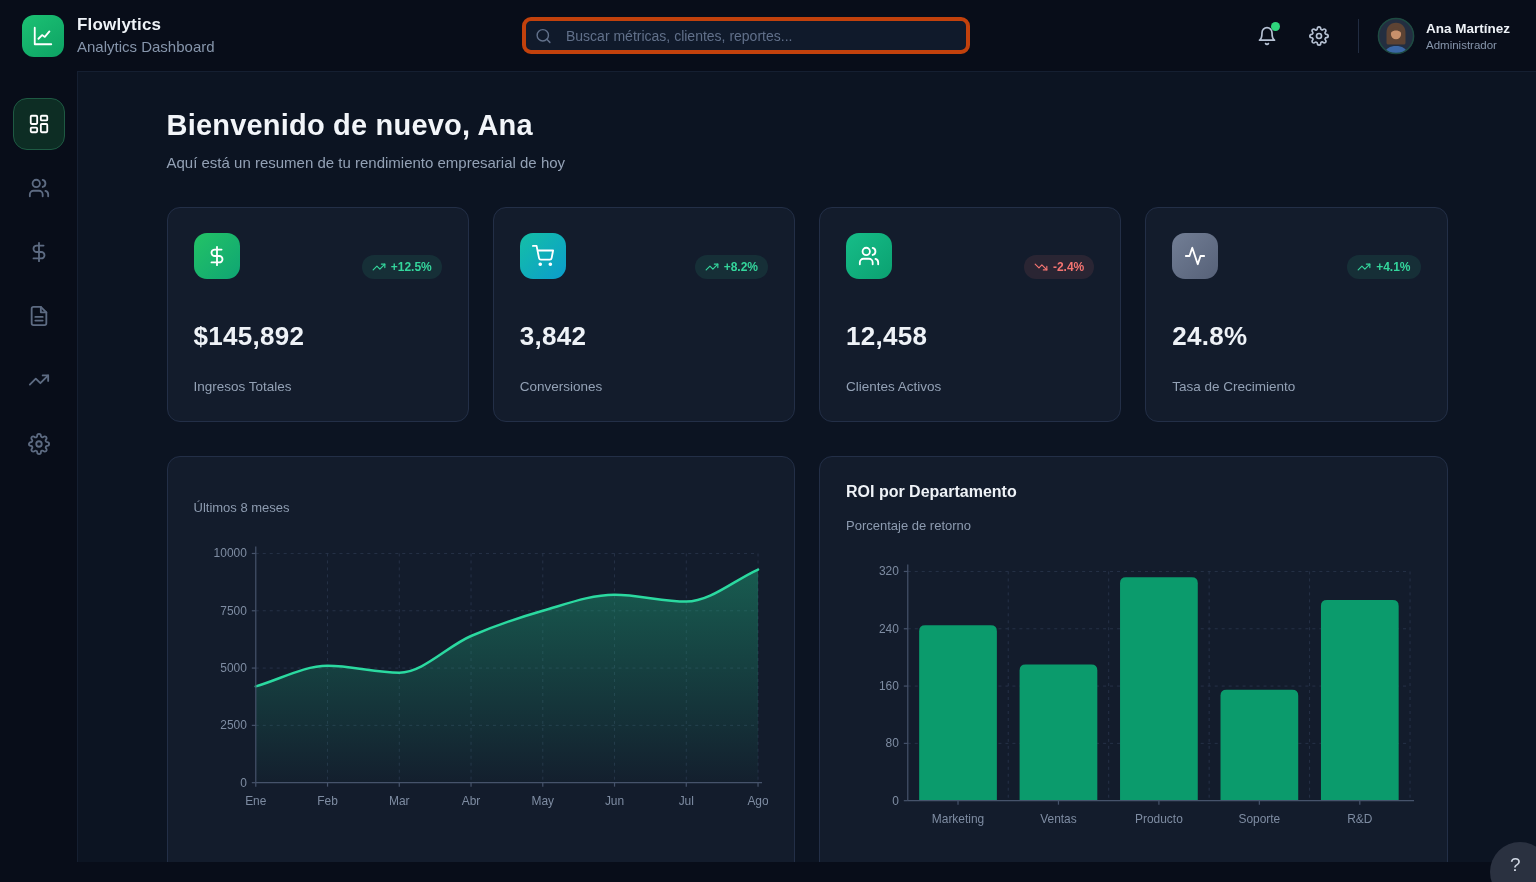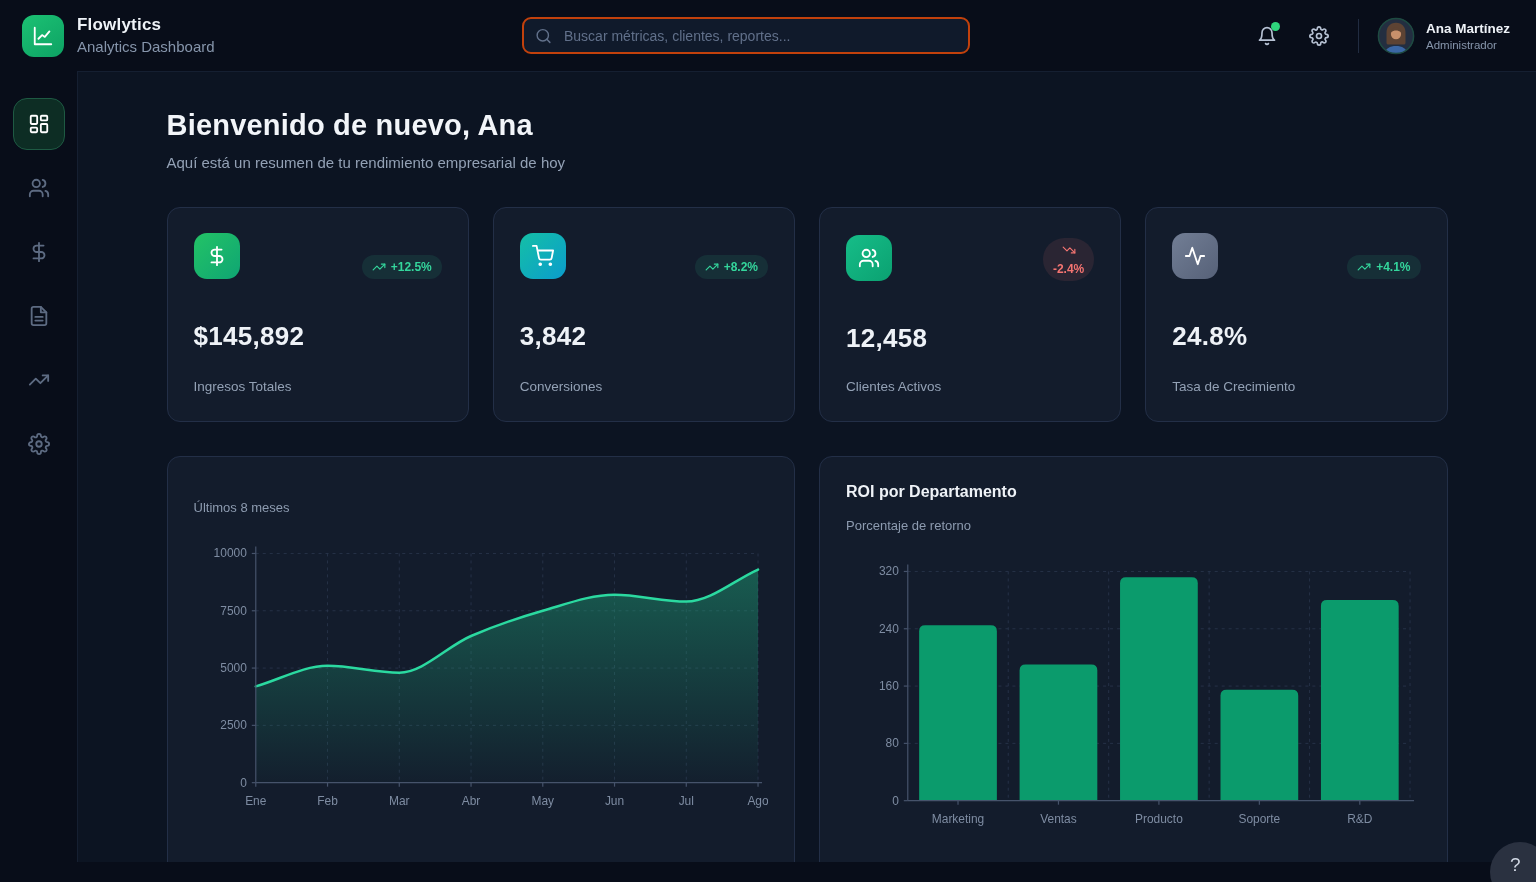--- a/index.html
+++ b/index.html
@@ -12,21 +12,21 @@
     position: relative;
   }
   
   .topbar { height: 71px; display: flex; align-items: center; padding: 0 26px 0 22px; background: #080d19; }
   .brand { display: flex; align-items: flex-start; gap: 13px; min-width: 230px; }
   .brand-logo { width: 42px; height: 42px; border-radius: 12px; background: linear-gradient(145deg, #1cc173, #0da264); display: flex; align-items: center; justify-content: center; color: #fff; flex: none; }
   .brand-name { font-size: 17px; font-weight: bold; letter-spacing: .2px; }
   .brand-sub { font-size: 15px; color: #8695ab; margin-top: 3px; }
   .search-wrap { flex: 1; display: flex; justify-content: center; }
   .search { position: relative; width: 448px; }
-  .search input { width: 100%; height: 37px; background: #101a2b; border: 2px solid #c2410c; border-radius: 9px; color: #dbe3ee; font-size: 14px; padding: 0 14px 0 40px; outline: none; font-family: "Liberation Sans", sans-serif; }
+  .search input { width: 100%; height: 37px; background: #101a2b; border: 4px solid #c2410c; border-radius: 9px; color: #dbe3ee; font-size: 14px; padding: 0 14px 0 40px; outline: none; font-family: "Liberation Sans", sans-serif; }
   .search input::placeholder { color: #61708a; }
   .search .s-icon { position: absolute; left: 13px; top: 50%; transform: translateY(-50%); color: #61708a; display: flex; }
   .top-actions { display: flex; align-items: center; min-width: 270px; justify-content: flex-end; }
   .icon-btn { width: 38px; height: 38px; display: flex; align-items: center; justify-content: center; color: #b7c2d4; background: none; border: none; cursor: pointer; position: relative; }
   .icon-btn + .icon-btn { margin-left: 14px; }
   .notif-dot { position: absolute; top: 5px; right: 6px; width: 9px; height: 9px; border-radius: 50%; background: #2fd57c; }
   .v-divider { width: 1px; height: 34px; background: #212c41; margin: 0 18px 0 20px; }
   .user-chip { display: flex; align-items: center; gap: 11px; cursor: pointer; background: none; border: none; color: inherit; font-family: inherit; text-align: left; }
   .user-name { font-size: 13.5px; font-weight: bold; color: #eef2f7; text-align: center; }
   .user-role { font-size: 11.5px; color: #8695ab; margin-top: 3px; }
@@ -39,21 +39,21 @@
   .content { width: 1281px; margin: 0 auto; padding-top: 37px; }
   .welcome-title { font-size: 29px; font-weight: 600; color: #f2f5f9; letter-spacing: .2px; }
   .welcome-sub { margin-top: 12px; font-size: 15px; color: #93a1b5; }
   
   .stats-grid { display: grid; grid-template-columns: repeat(4, 1fr); gap: 24px; margin-top: 36px; }
   .stat-card { background: #131c2c; border: 1px solid #232f47; border-radius: 13px; padding: 25px 26px; height: 215px; display: flex; flex-direction: column; }
   .stat-top { display: flex; justify-content: space-between; align-items: flex-end; }
   .stat-icon { width: 46px; height: 46px; border-radius: 13px; color: #fff; display: flex; align-items: center; justify-content: center; }
   .badge { display: flex; align-items: center; gap: 5px; font-size: 12px; font-weight: bold; padding: 5px 10px; border-radius: 999px; margin-top: 5px; }
   .badge.up { color: #34d69c; background: rgba(52, 214, 156, .1); }
-  .badge.down { color: #f47471; background: rgba(244, 116, 113, .1); flex-direction: column; }
+  .badge.down { color: #f47471; background: rgba(244, 116, 113, .1); }
   .stat-value { font-size: 26px; font-weight: bold; margin-top: 42px; letter-spacing: .3px; }
   .stat-label { font-size: 13.5px; color: #93a1b5; margin-top: auto; padding-bottom: 2px; }
   
   .charts-grid { display: grid; grid-template-columns: 1fr 1fr; gap: 24px; margin-top: 34px; }
   .chart-card { background: #131c2c; border: 1px solid #232f47; border-radius: 13px; padding: 26px; height: 422px; }
   .chart-title { font-size: 16px; font-weight: 600; }
   .chart-sub { font-size: 13px; color: #8d9bb0; margin-top: 17px; }
   .chart-svg { margin-top: 26px; display: block; }
   .chart-svg .grid { stroke: #2c3850; stroke-dasharray: 3 4; stroke-width: 1; opacity: .75; }
   .chart-svg .axis { stroke: #46536b; stroke-width: 1.2; fill: none; }

